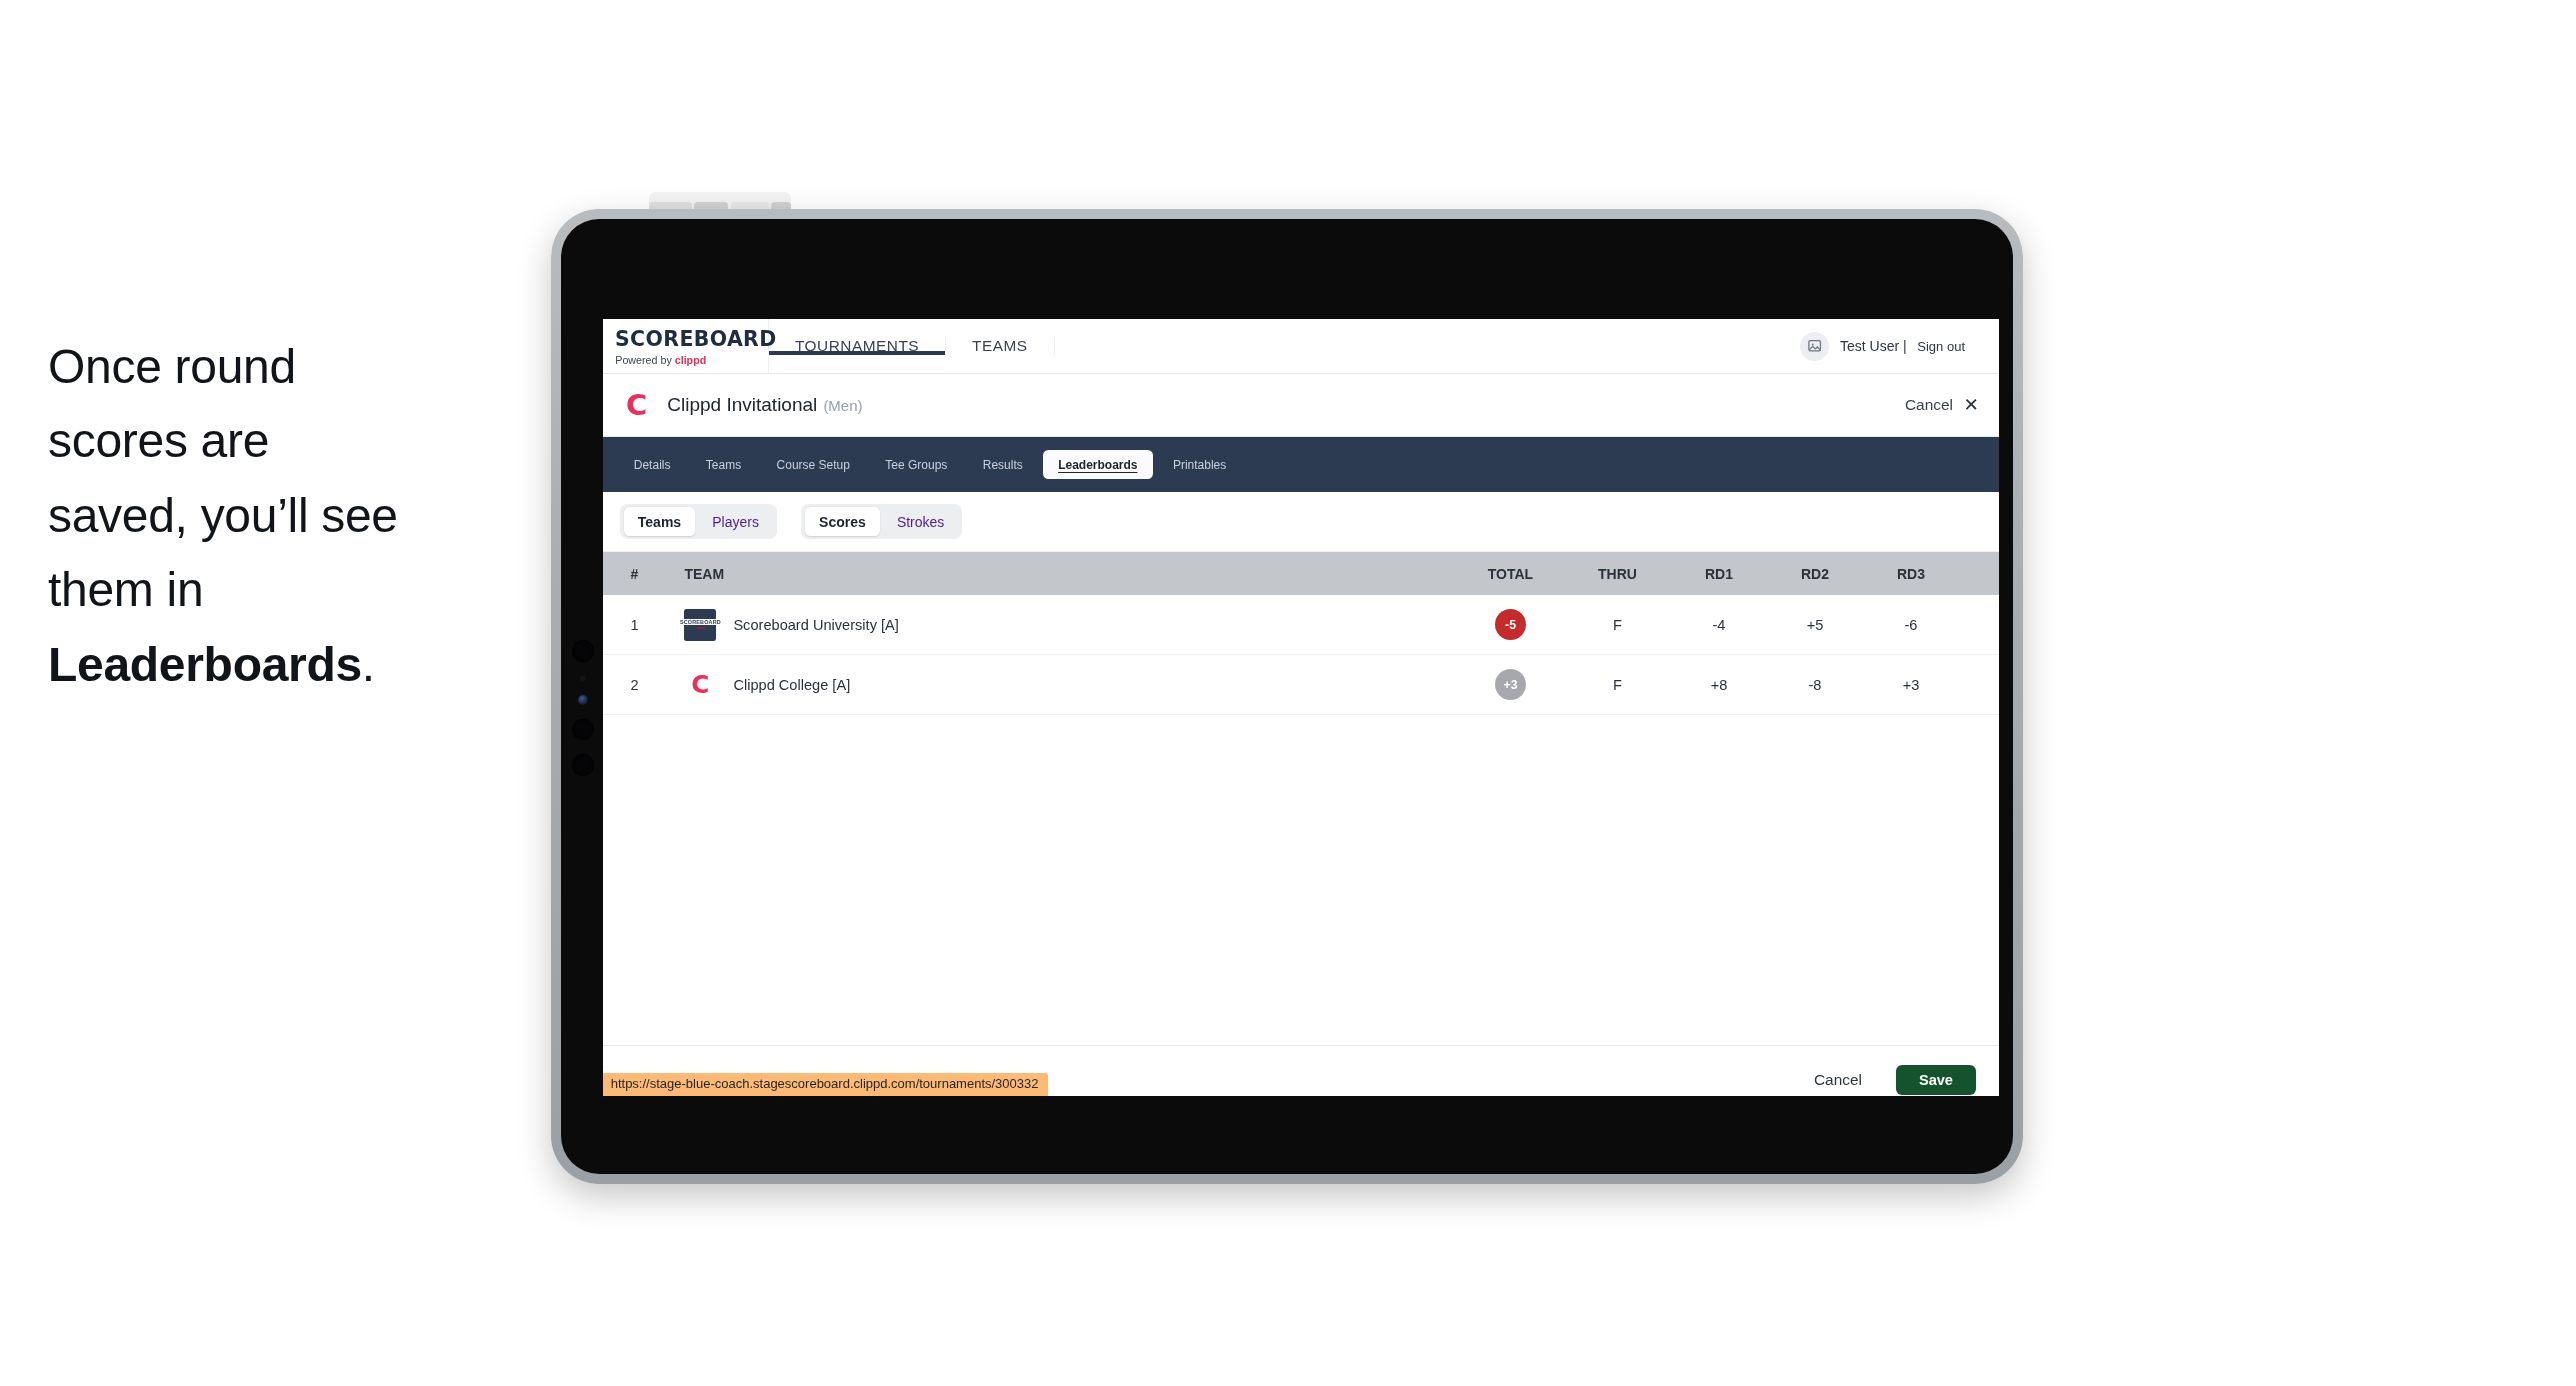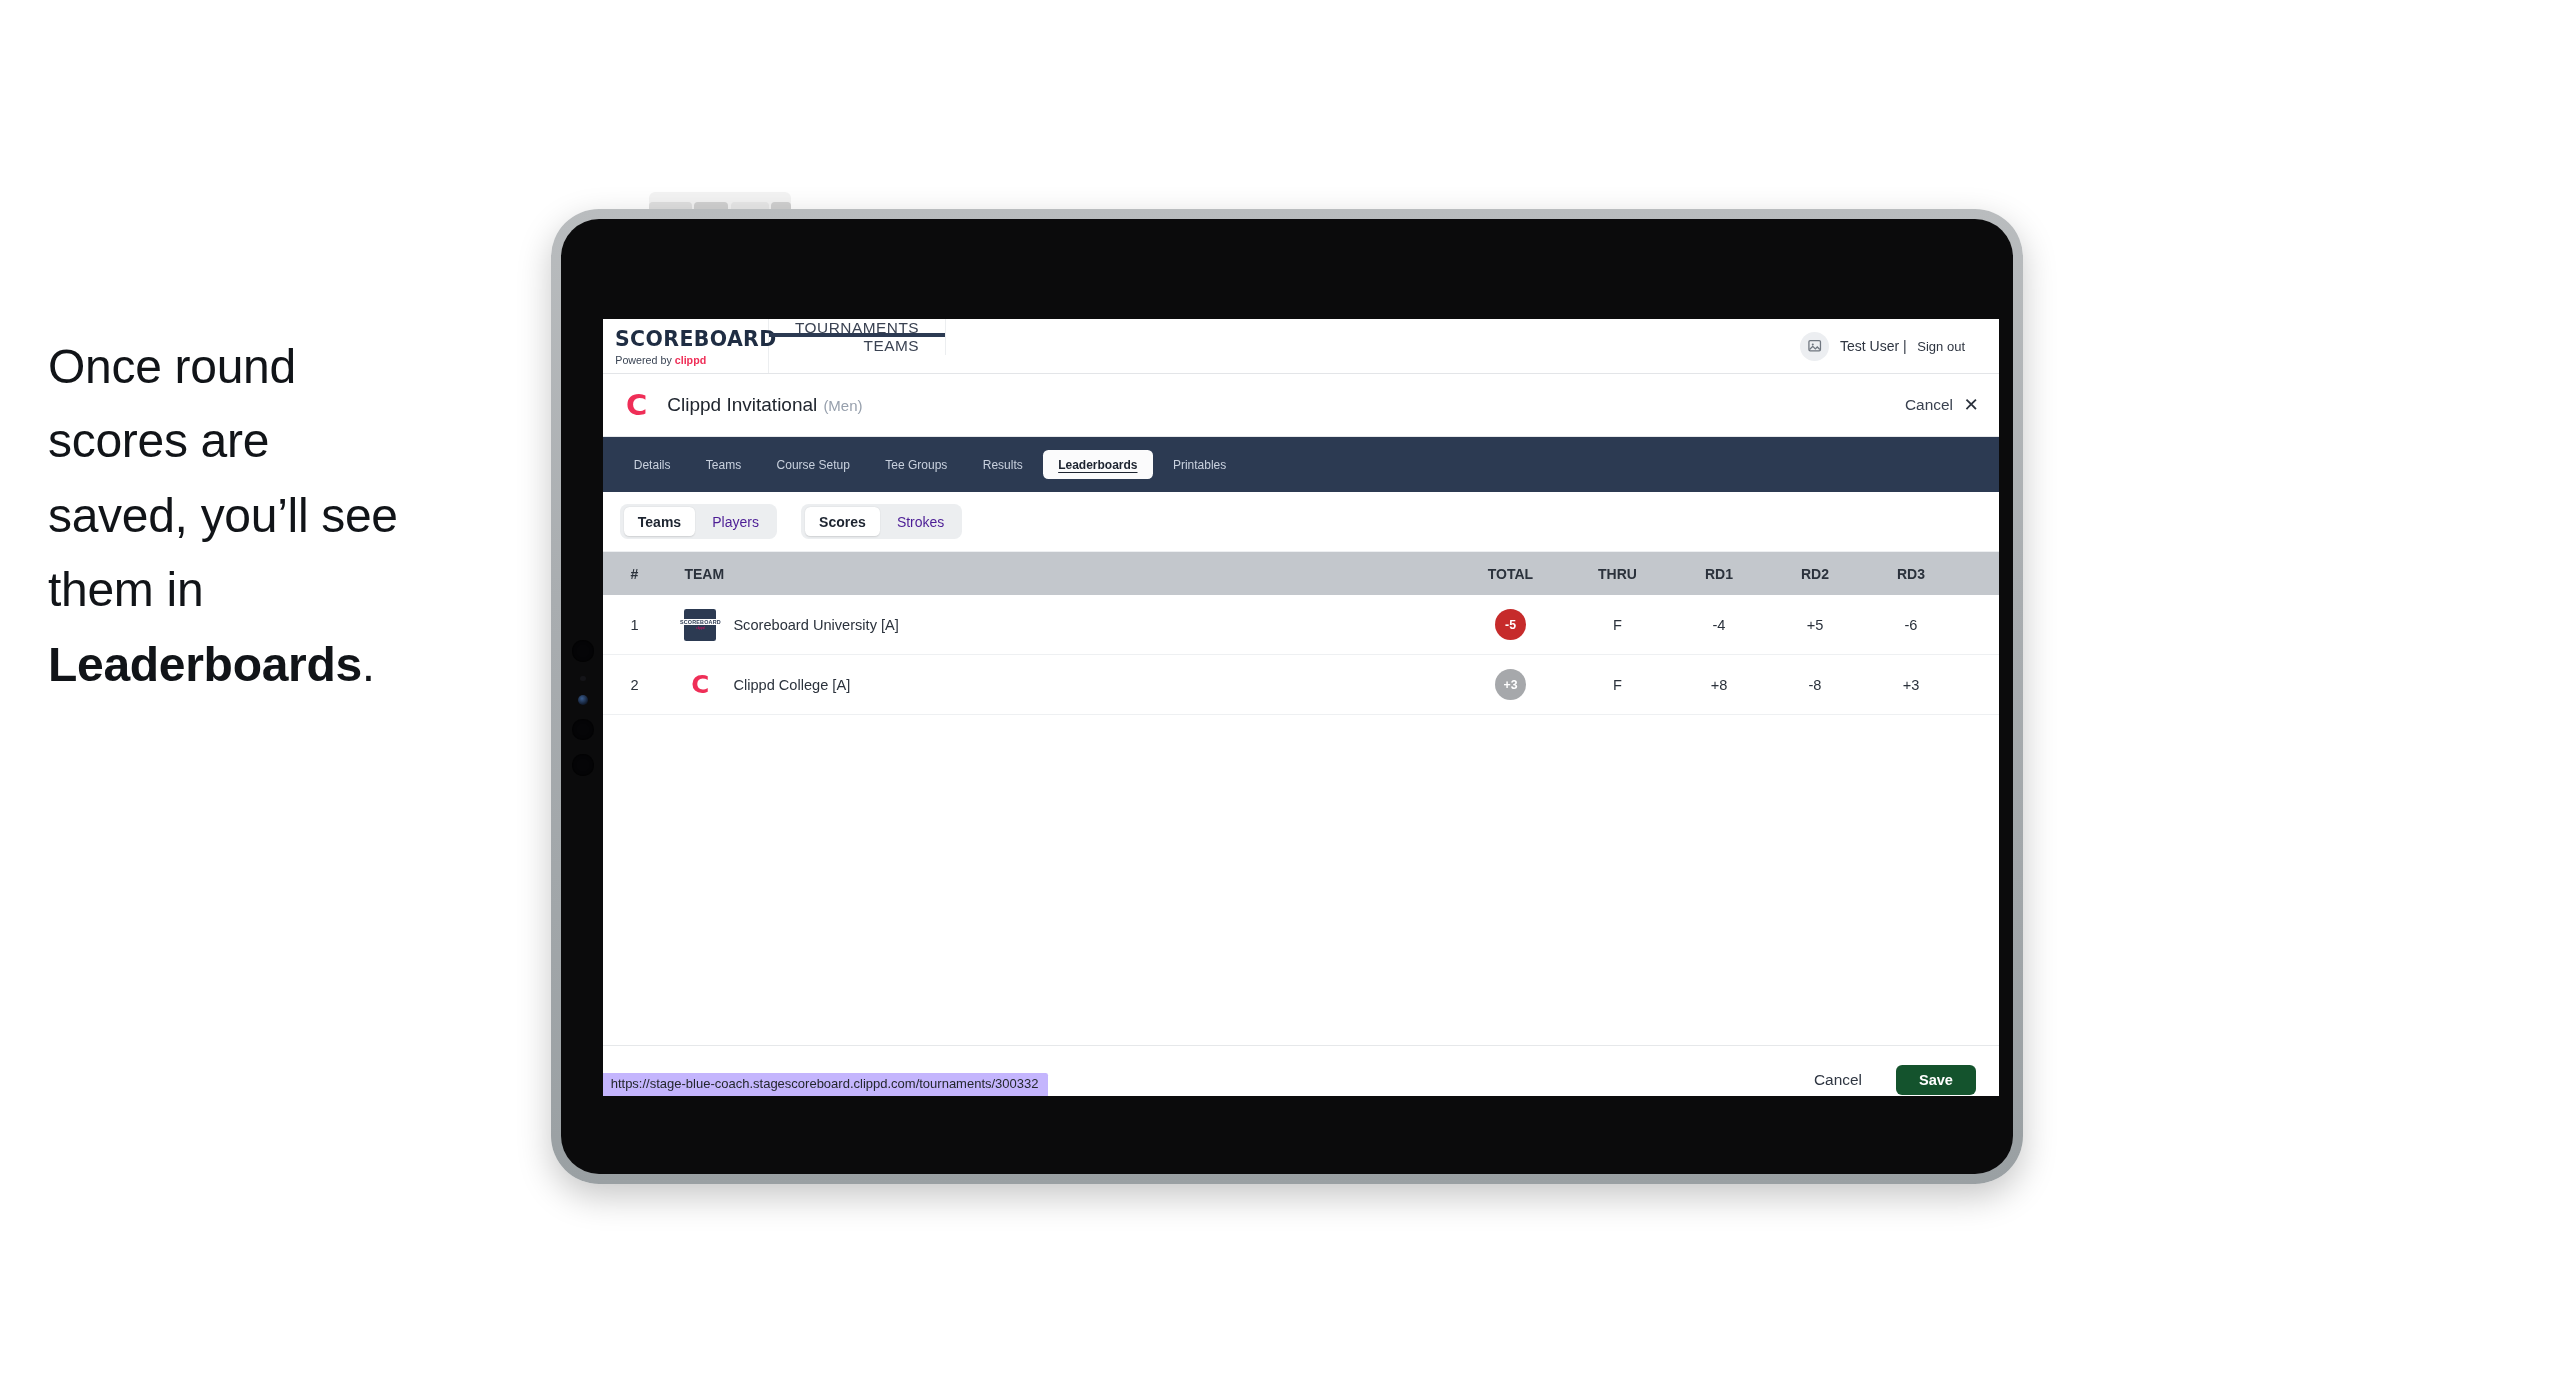--- a/index.html
+++ b/index.html
@@ -96,21 +96,21 @@
     font-weight: 700;
     font-size: 22px;
     letter-spacing: 0.4px;
     color: #1f2d43;
     transform: scaleX(0.93);
     transform-origin: left center;
   }
   .brand-sub { font-size: 10.7px; color:#3a4454; margin-top: 2.3px; }
   .brand-sub .clippd { color:#ef2e57; font-weight: 700; }
 
-  .toptabs { display:flex; align-items: flex-end; flex-direction: column; }
+  .toptabs { display:flex; align-items: center; }
   .toptab {
     padding: 0 26px;
     display:flex; align-items:center;
     font-size: 15.4px; letter-spacing: 0.5px;
     color:#3a4252;
     border-right: 0.8px solid #eceef0;
     position: relative;
     cursor: pointer;
   }
   .toptab.active::after {
@@ -247,21 +247,21 @@
   .btn-save {
     background:#14532d; color:#fff;
     font-size:14.6px; font-weight:600;
     border:none; border-radius:6.1px;
     padding: 7px 23px; cursor:pointer;
   }
 
   
   .status-url {
     position:absolute; left:0; bottom:0;
-    background:#c4b5fd;
+    background:#fdba74;
     color:#23272d;
     font-size:13px;
     padding: 3.8px 9.2px 4.6px 7.7px;
     border-top-right-radius: 2.3px;
     white-space: nowrap;
   }
 </style>
 </head>
 <body>
 

